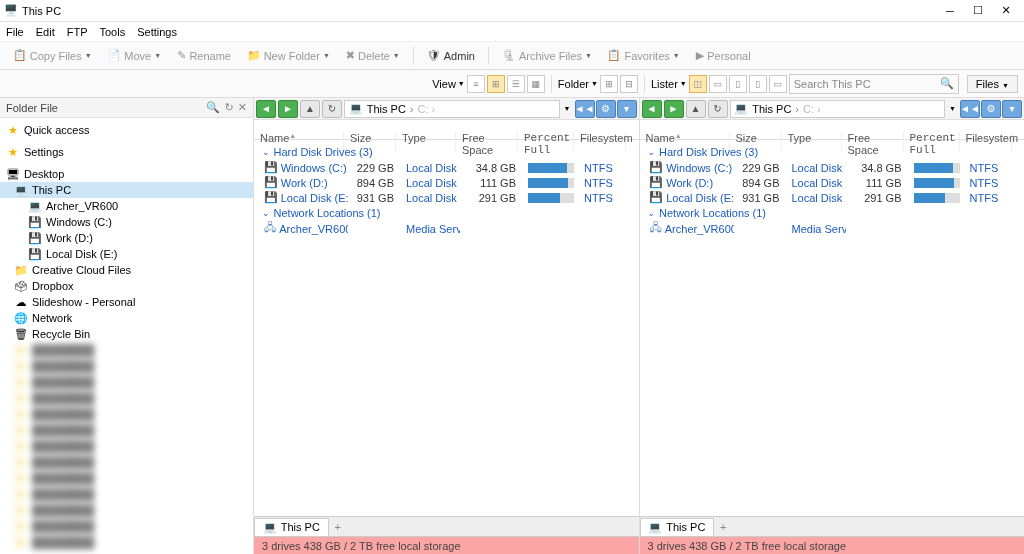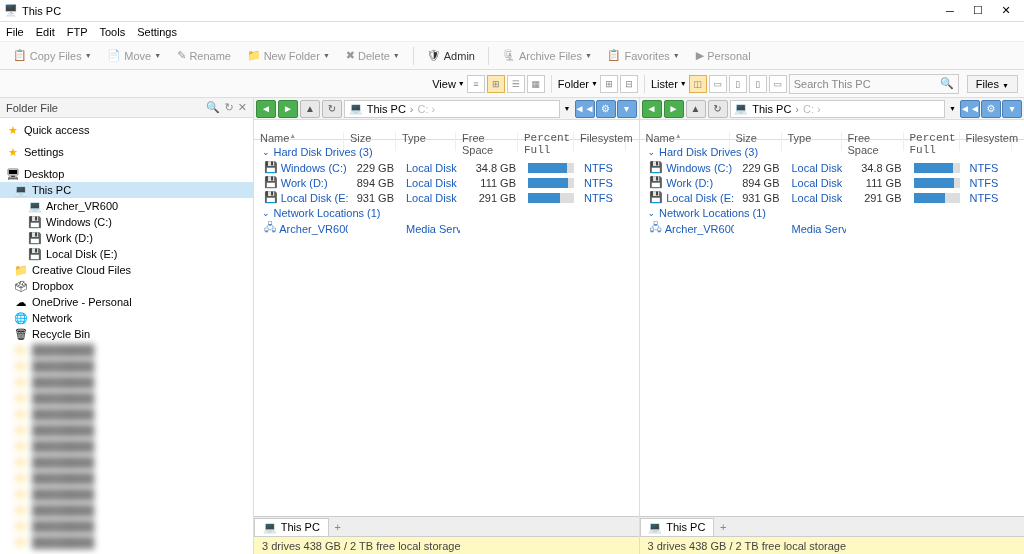--- a/index.html
+++ b/index.html
@@ -56,21 +56,21 @@
 .cell.type { width: 60px; color: #1a5bbc; }
 .cell.free { width: 62px; text-align: right; color: #333; }
 .cell.pct { width: 56px; }
 .cell.fs { width: 52px; color: #1a5bbc; }
 .bar { width: 46px; height: 10px; background: #ddd; position: relative; }
 .bar-fill { position: absolute; left: 0; top: 0; bottom: 0; background: #3b8ccc; }
 .tabstrip { height: 20px; background: #eee; border-top: 1px solid #ccc; display: flex; align-items: center; }
 .tab { height: 18px; padding: 0 8px; display: flex; align-items: center; gap: 4px; background: #fff; border: 1px solid #ccc; border-bottom: none; font-size: 11px; }
 .tab .tab-icon { color: #5b8bc3; }
 .tab-plus { width: 18px; text-align: center; color: #888; cursor: pointer; }
-.statusbar { height: 18px; border-top: 1px solid #ccc; background: #fef9c3; display: flex; align-items: center; padding: 0 8px; font-size: 11px; color: #444; }
+.statusbar { height: 18px; border-top: 1px solid #ccc; background: #fca5a5; display: flex; align-items: center; padding: 0 8px; font-size: 11px; color: #444; }
 .blurred { filter: blur(3px); opacity: 0.5; }
 </style>
 </head>
 <body>
 
 <div class="titlebar">
   <span class="icon">🖥️</span>
   <span>This PC</span>
   <span class="spacer"></span>
   <div class="win-btn">─</div>
@@ -177,21 +177,21 @@
         <div class="tree-item indent1">
           <span class="ti-icon folder-i">📁</span>
           <span>Creative Cloud Files</span>
         </div>
         <div class="tree-item indent1">
           <span class="ti-icon ">🗳</span>
           <span>Dropbox</span>
         </div>
         <div class="tree-item indent1">
           <span class="ti-icon ">☁</span>
-          <span>OneDrive - Personal</span>
+          <span>Slideshow - Personal</span>
         </div>
         <div class="tree-item indent1">
           <span class="ti-icon ">🌐</span>
           <span>Network</span>
         </div>
         <div class="tree-item indent1">
           <span class="ti-icon ">🗑</span>
           <span>Recycle Bin</span>
         </div>
         <div class="tree-item indent1 blurred">

